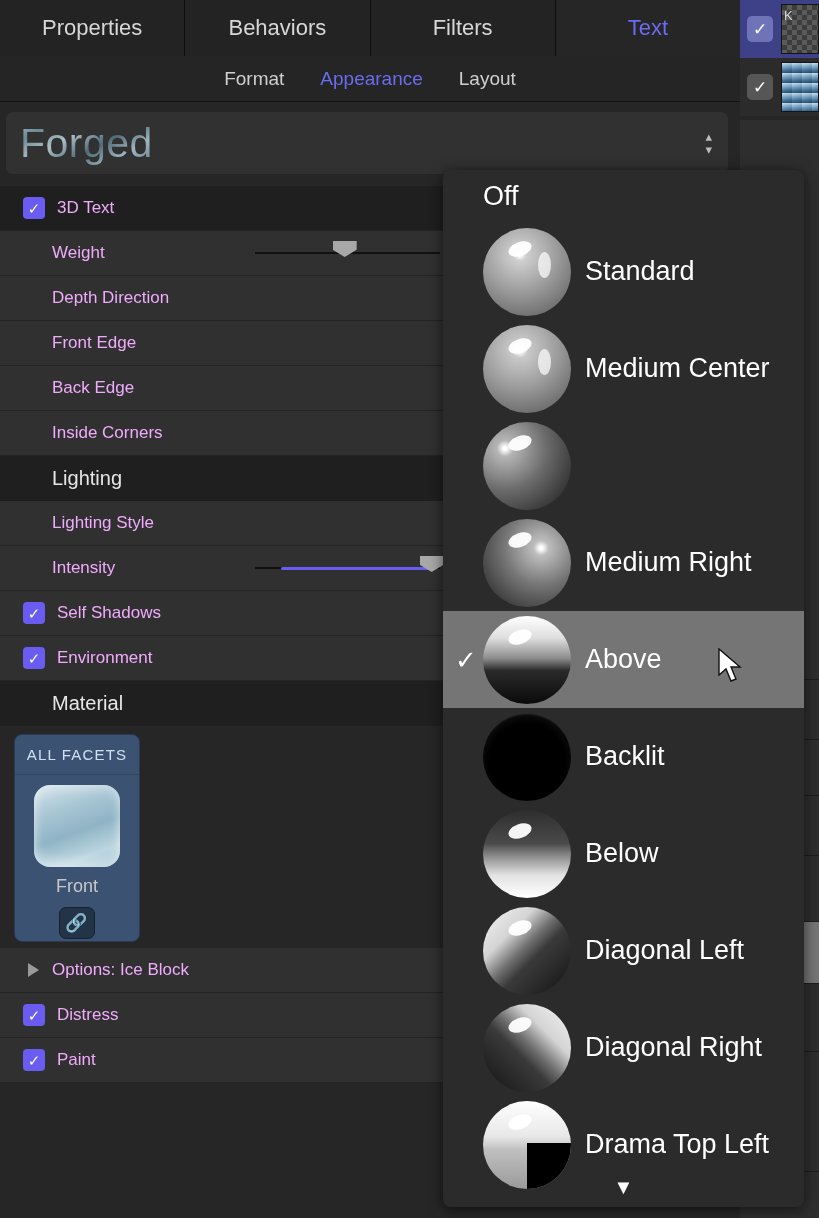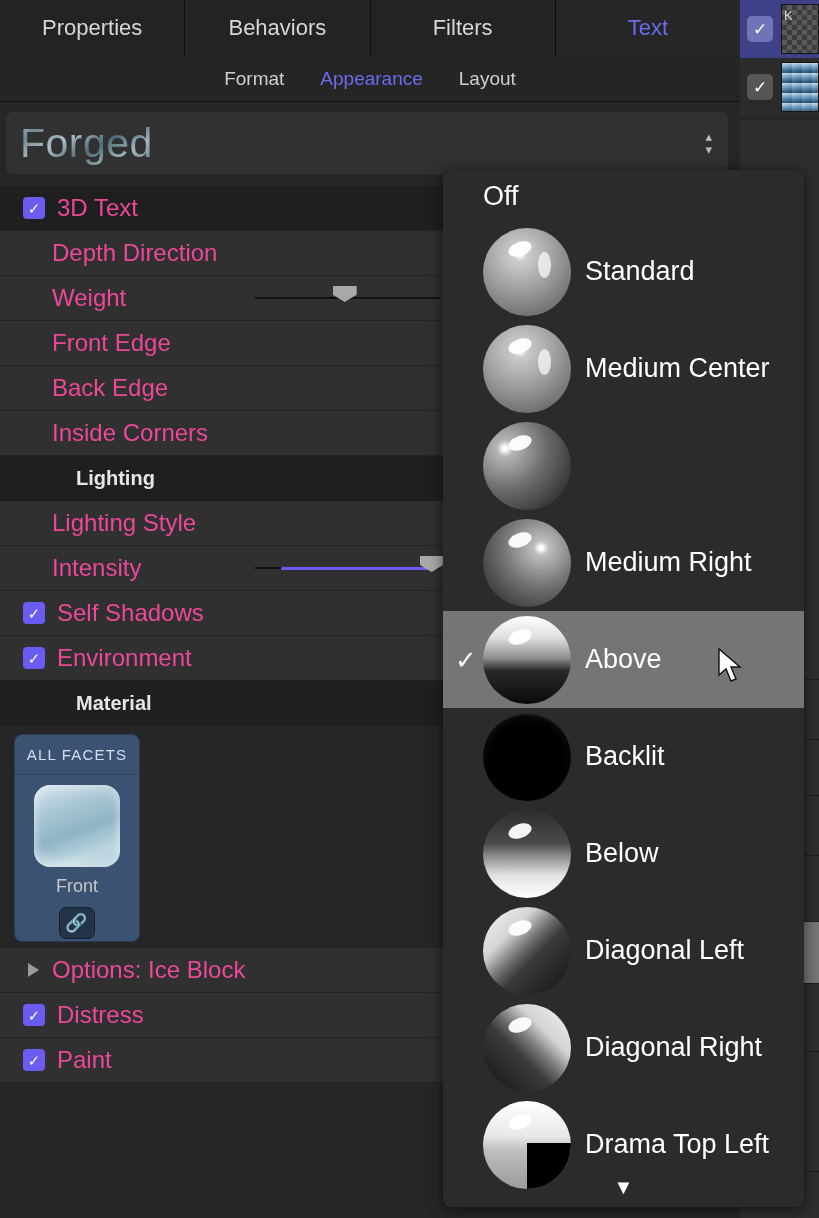--- a/index.html
+++ b/index.html
@@ -70,30 +70,30 @@
     -webkit-background-clip:text; background-clip:text; color:transparent;
     letter-spacing:0.5px;
   }
   .stepper { position:absolute; right:16px; top:50%; transform:translateY(-50%);
      display:flex; flex-direction:column; gap:3px; color:#bcbcbc; font-size:13px; line-height:10px; }
   .scroll-track { position:absolute; right:-6px; top:0; width:9px; height:62px; }
   .scroll-thumb { width:9px; height:46px; border-radius:5px; background:#6a6a6a; }
 
   
   .plist { margin-top:4px; }
-  .sec-head { height:45px; display:flex; align-items:center; padding-left:76px;
-     background:#1f1f1f; font-size:20px; color:#e6e6e6; font-weight:700; }
+  .sec-head { height:45px; display:flex; align-items:center; padding-left:52px;
+     background:#1f1f1f; font-size:20px; color:#e6e6e6; font-weight:400; }
   .row { height:45px; display:flex; align-items:center; position:relative;
      background:#303030; border-bottom:1px solid #242424; }
   .row.dark { background:#1f1f1f; }
   .row .disc { position:absolute; left:28px; width:0;height:0;
      border-left:11px solid #9a9a9a;border-top:7px solid transparent;border-bottom:7px solid transparent; }
   .row .chk { margin-left:23px; width:22px; height:22px; border-radius:4px; background:#6a5cf0;
      display:flex; align-items:center; justify-content:center; color:#fff; font-size:15px; line-height:1; }
-  .row .lbl { font-size:24px; color:#ec4899; margin-left:12px; }
+  .row .lbl { font-size:17px; color:#f0abfc; margin-left:12px; }
   .row.indent .lbl { margin-left:52px; }
   .row.disc-row .lbl { margin-left:52px; }
   .row .val { position:absolute; right:12px; font-size:20px; color:#c2c2c2; white-space:nowrap; }
 
   .slider { position:absolute; left:255px; width:185px; height:20px; display:flex; align-items:center; }
   .slider .track { position:absolute; left:0; right:0; height:2px; background:#111; }
   .slider .fill { position:absolute; left:0; height:3px; background:#6a5cf0; border-radius:2px; }
   .slider .knob { position:absolute; width:24px; height:24px; }
   .slider .knob i { display:block; width:24px; height:16px; background:#a8a8a8;
      clip-path: polygon(0 0,100% 0,100% 55%,50% 100%,0 55%); }
@@ -215,31 +215,31 @@
 
     <div class="plist">
 
       <div class="row dark">
         <span class="chk">✓</span>
         <span class="lbl">3D Text</span>
       </div>
 
 
       <div class="row indent">
-        <span class="lbl">Depth Direction</span>
-      </div>
-
-      <div class="row indent">
         <span class="lbl">Weight</span>
         <span class="slider">
           <span class="track"></span>
           <span class="knob" style="left:42%">
               <i></i>
             </span>
         </span>
+      </div>
+
+      <div class="row indent">
+        <span class="lbl">Depth Direction</span>
       </div>
 
       <div class="row indent">
         <span class="lbl">Front Edge</span>
       </div>
 
 
       <div class="row indent">
         <span class="lbl">Back Edge</span>
         <span class="val">Sam</span>

